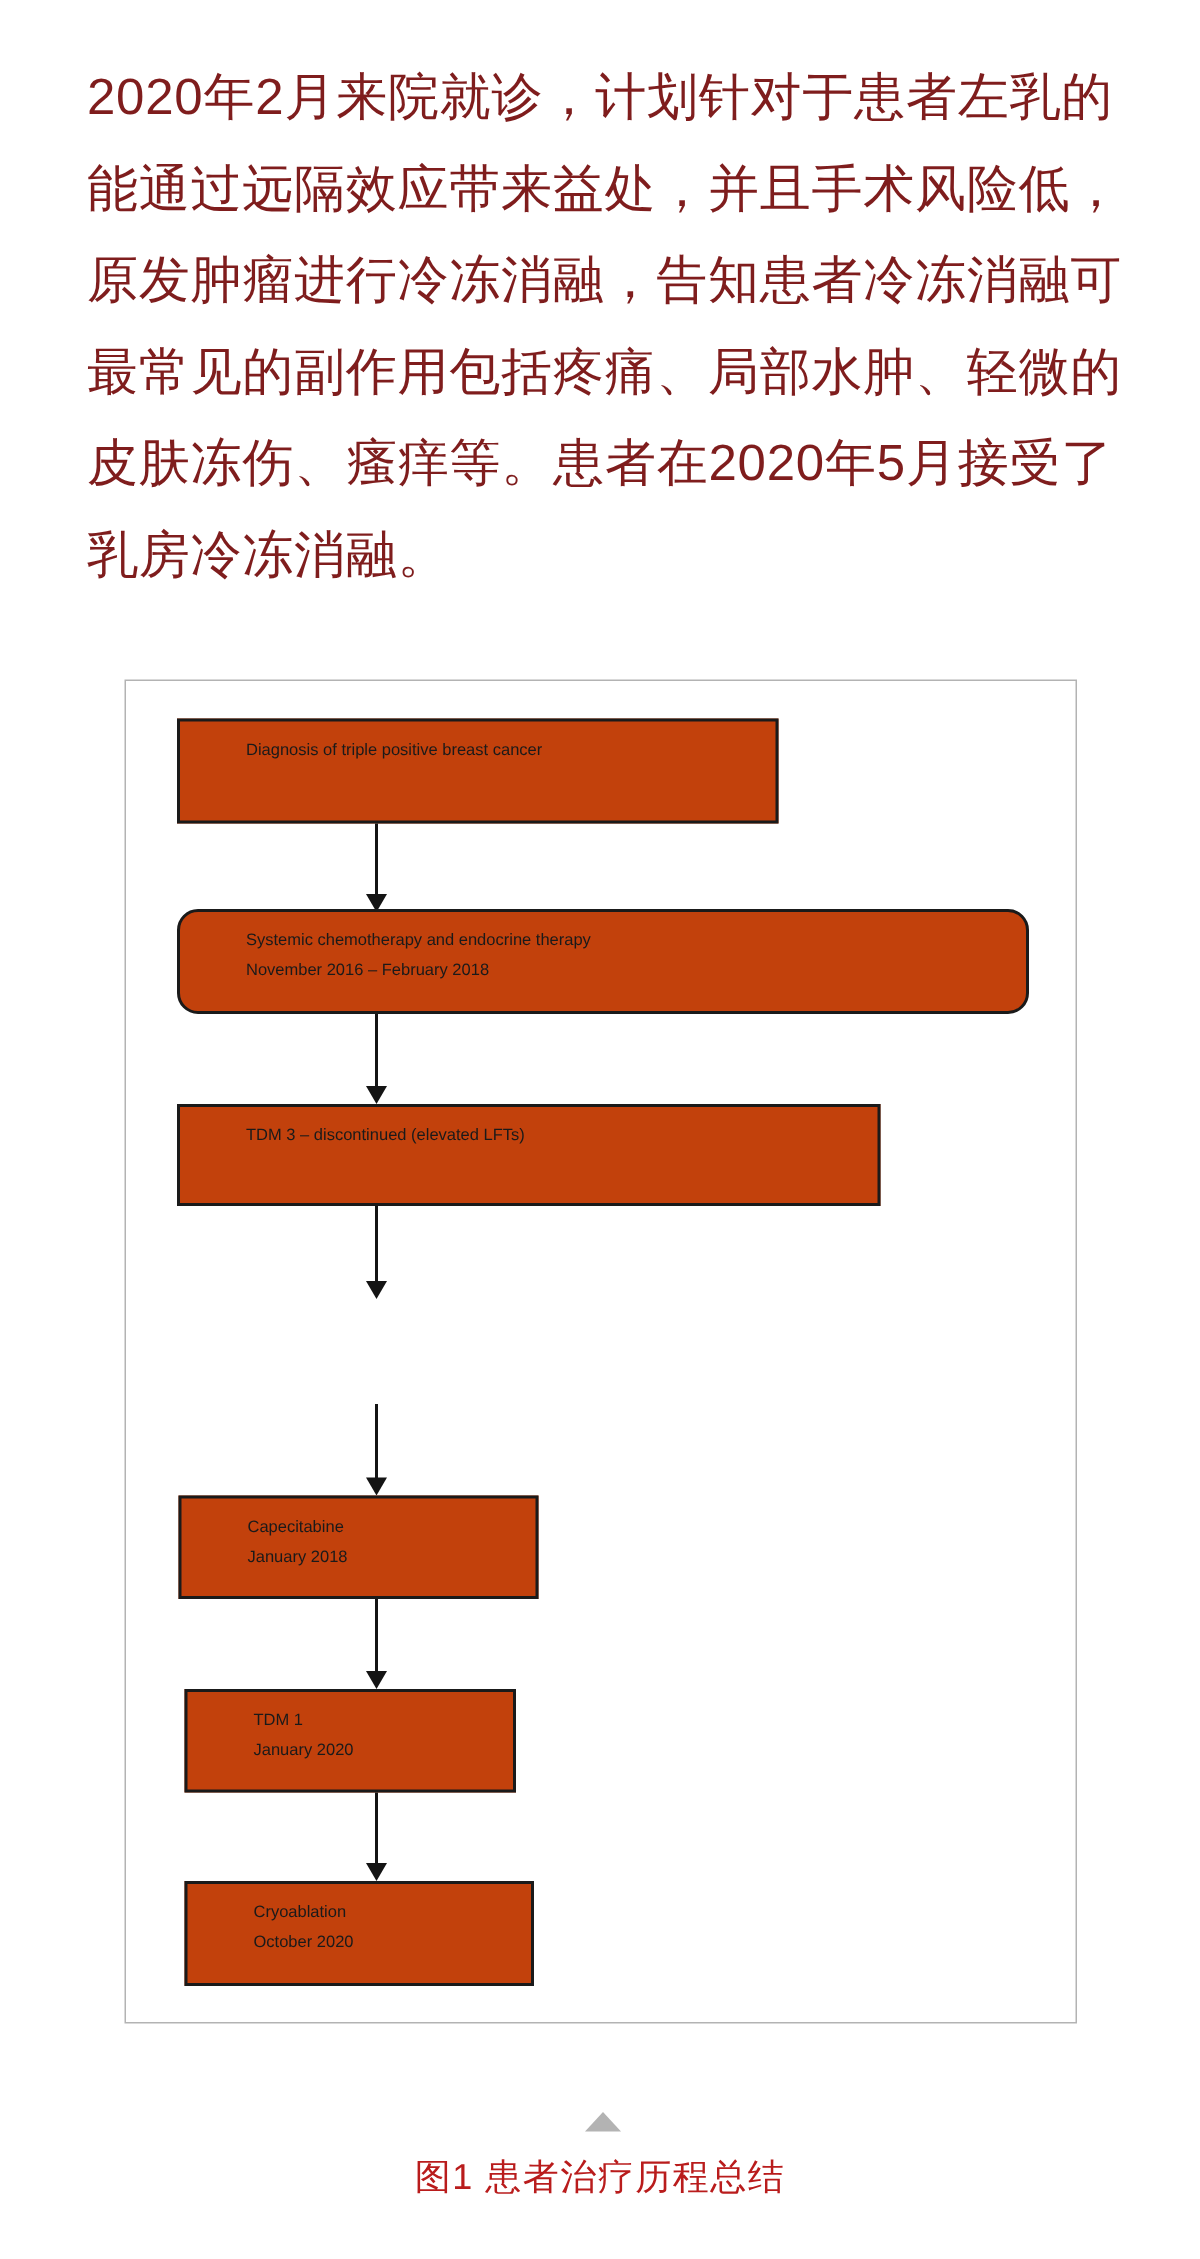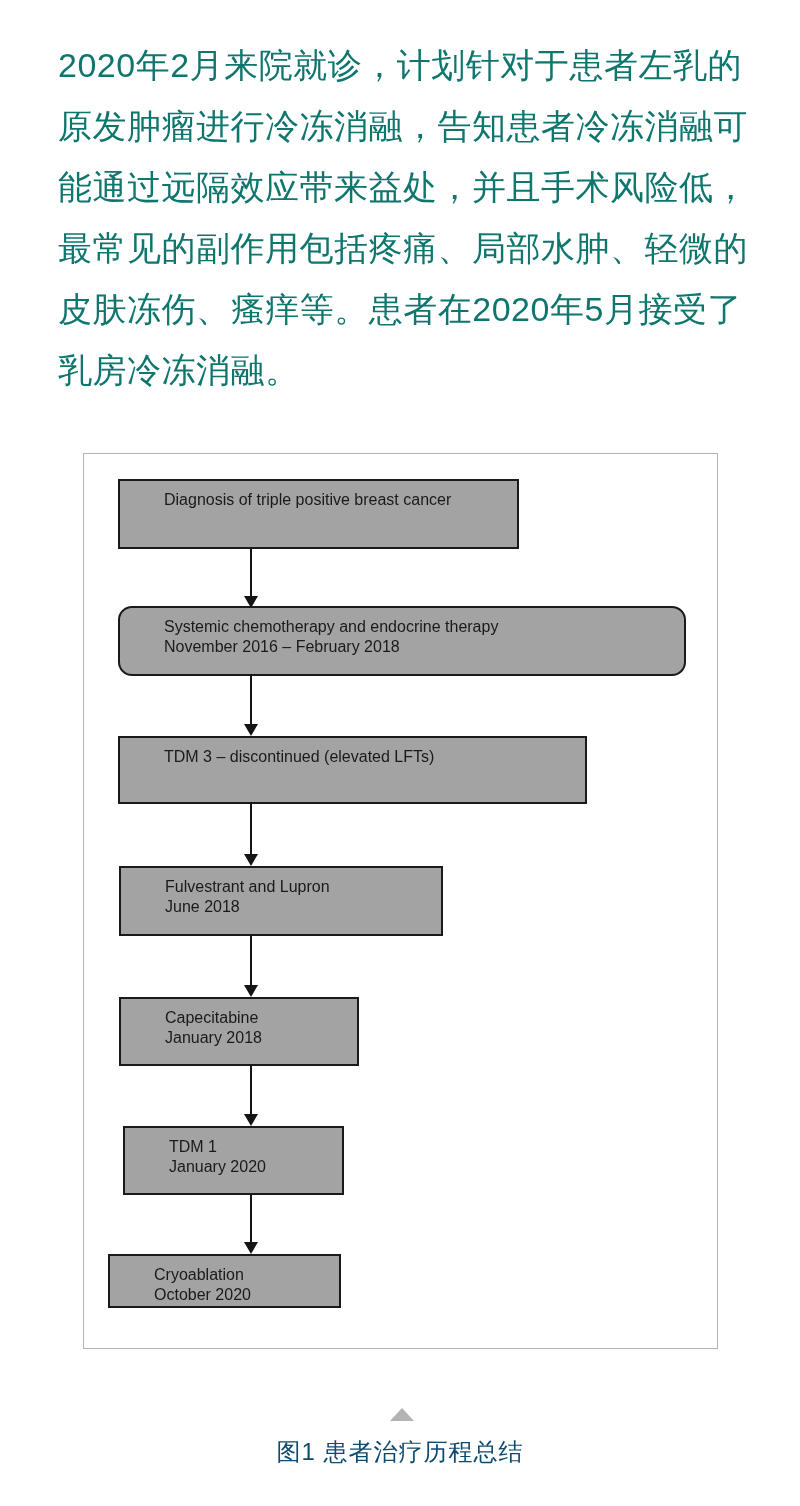--- a/index.html
+++ b/index.html
@@ -14,21 +14,21 @@
   }
 
   
   .paragraph {
     position:absolute;
     left:58px;
     top:35px;
     width:684px;
     font-size:34px;
     line-height:61px;
-    color:#0f766e;
+    color:#7f1d1d;
     letter-spacing:0.5px;
   }
   .pline {
     text-align:justify;
     text-align-last:justify;
     white-space:nowrap;
   }
   .pline.last {
     text-align-last:auto;
     white-space:normal;
@@ -40,23 +40,23 @@
     left:83px;
     top:453px;
     width:635px;
     height:896px;
     border:1px solid #b3b3b3;
     background:#ffffff;
   }
   .flow-box {
     position:absolute;
     border:2px solid #1a1a1a;
-    background:#a3a3a3;
+    background:#c2410c;
     padding:9px 6px 0 44px;
-    font-size:16px;
+    font-size:11px;
     line-height:20px;
     color:#1a1a1a;
   }
   .box-line { white-space:nowrap; }
 
   .flow-arrow { position:absolute; width:14px; }
   .arrow-shaft {
     position:absolute;
     left:6px; top:0; bottom:11px;
     width:2px;
@@ -83,33 +83,33 @@
     cursor:pointer;
   }
   .caption {
     position:absolute;
     left:0;
     top:1436px;
     width:800px;
     text-align:center;
     font-size:24px;
     line-height:32px;
-    color:#0c4a6e;
+    color:#b91c1c;
     letter-spacing:1px;
   }
 </style>
 </head>
 <body>
 
 <div class="page">
 
   <div class="paragraph">
     <div class="pline">2020年2月来院就诊，计划针对于患者左乳的</div>
+    <div class="pline">能通过远隔效应带来益处，并且手术风险低，</div>
     <div class="pline">原发肿瘤进行冷冻消融，告知患者冷冻消融可</div>
-    <div class="pline">能通过远隔效应带来益处，并且手术风险低，</div>
     <div class="pline">最常见的副作用包括疼痛、局部水肿、轻微的</div>
     <div class="pline">皮肤冻伤、瘙痒等。患者在2020年5月接受了</div>
     <div class="pline last">乳房冷冻消融。</div>
   </div>
 
   <div class="figure">
 
     <div class="flow-box" style="left:34px; top:25px; width:401px; height:70px;">
       <div class="box-line">Diagnosis of triple positive breast cancer</div>
     </div>
@@ -131,24 +131,20 @@
 
     <div class="flow-box" style="left:34px; top:282px; width:469px; height:68px;">
       <div class="box-line">TDM 3 – discontinued (elevated LFTs)</div>
     </div>
 
     <div class="flow-arrow" style="left:160px; top:350px; height:62px;">
       <div class="arrow-shaft"></div>
       <div class="arrow-head"></div>
     </div>
 
-    <div class="flow-box" style="left:35px; top:412px; width:324px; height:70px;">
-      <div class="box-line">Fulvestrant and Lupron</div>
-      <div class="box-line">June 2018</div>
-    </div>
 
     <div class="flow-arrow" style="left:160px; top:482px; height:61px;">
       <div class="arrow-shaft"></div>
       <div class="arrow-head"></div>
     </div>
 
     <div class="flow-box" style="left:35px; top:543px; width:240px; height:69px;">
       <div class="box-line">Capecitabine</div>
       <div class="box-line">January 2018</div>
     </div>
@@ -161,21 +157,21 @@
     <div class="flow-box" style="left:39px; top:672px; width:221px; height:69px;">
       <div class="box-line">TDM 1</div>
       <div class="box-line">January 2020</div>
     </div>
 
     <div class="flow-arrow" style="left:160px; top:741px; height:59px;">
       <div class="arrow-shaft"></div>
       <div class="arrow-head"></div>
     </div>
 
-    <div class="flow-box" style="left:24px; top:800px; width:233px; height:54px;">
+    <div class="flow-box" style="left:39px; top:800px; width:233px; height:70px;">
       <div class="box-line">Cryoablation</div>
       <div class="box-line">October 2020</div>
     </div>
 
   </div>
 
   <div class="collapse-triangle"></div>
   <div class="caption">图1 患者治疗历程总结</div>
 
 </div>

